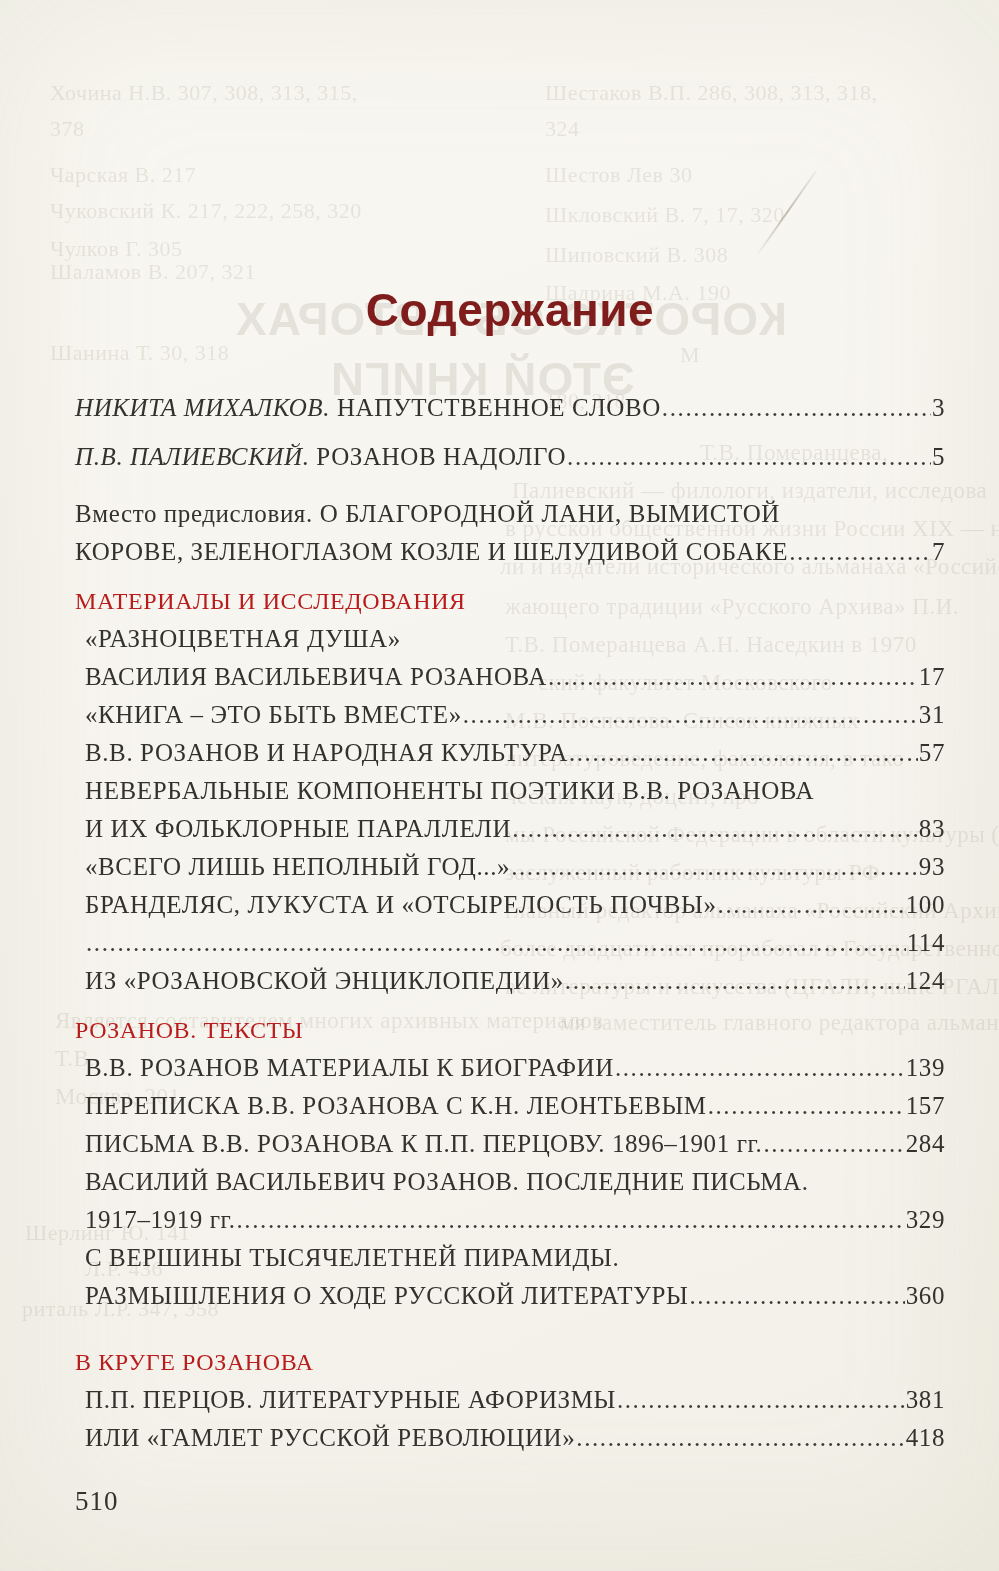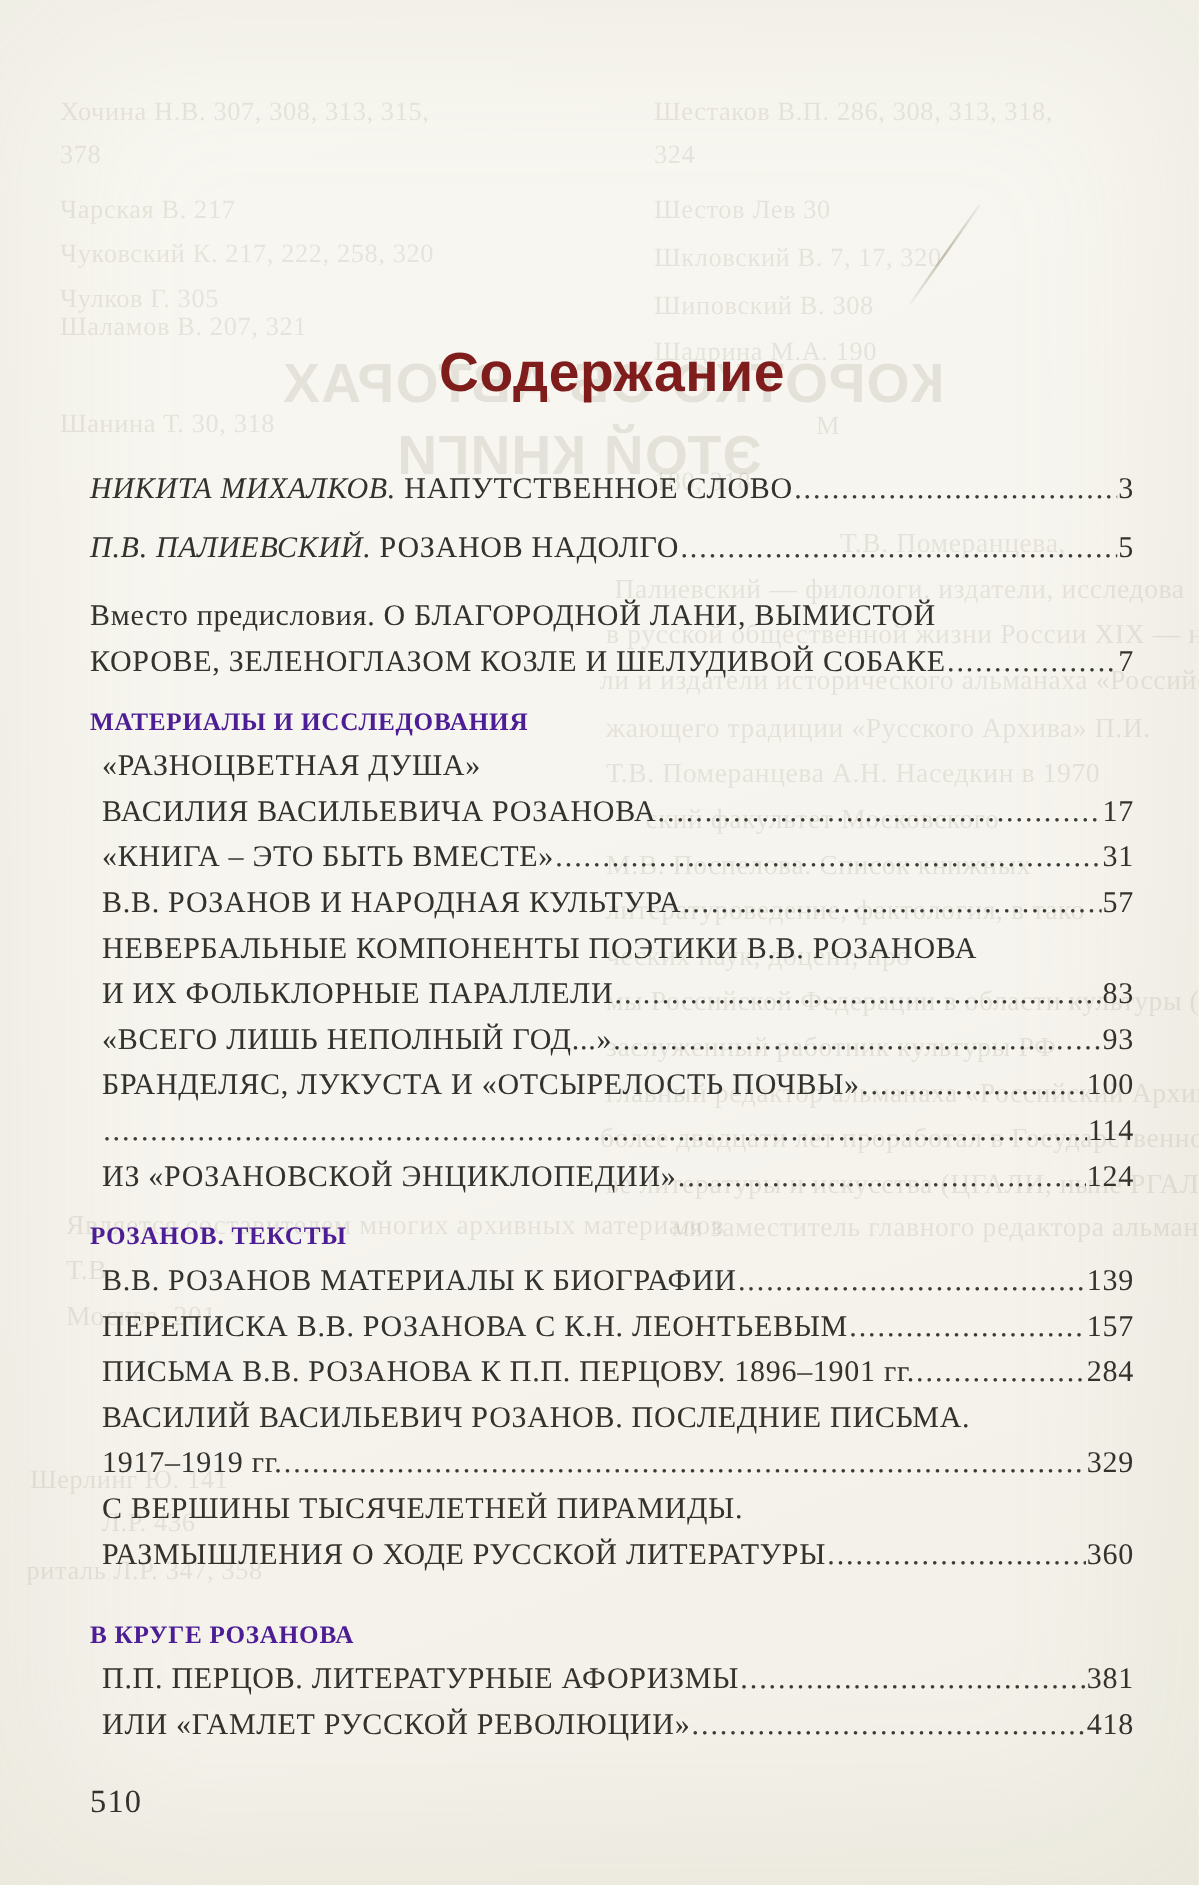--- a/index.html
+++ b/index.html
@@ -30,22 +30,22 @@
     text-align:center;color:#7f1d1d;margin:287px 0 0 0;
   }
   .toc{margin-top:56px;}
   .toc-row{
     display:flex;align-items:baseline;
     font-size:25px;line-height:38px;letter-spacing:.6px;white-space:nowrap;
   }
   .toc-row .t{flex:0 0 auto;}
   .toc-row .it{font-style:italic;}
   .toc-section{
-    font-weight:bold;font-size:21px;line-height:38px;letter-spacing:.6px;
-    color:#4c1d95;
+    font-weight:normal;font-size:24px;line-height:38px;letter-spacing:.6px;
+    color:#b91c1c;
   }
   .indent{padding-left:10px;}
   .g1{margin-top:11px;}
   .g2{margin-top:19px;}
   .g3{margin-top:28px;}
   .leader{
     flex:1 1 auto;overflow:hidden;white-space:nowrap;min-width:14px;
     margin:0 1px;
   }
   .leader::after{

